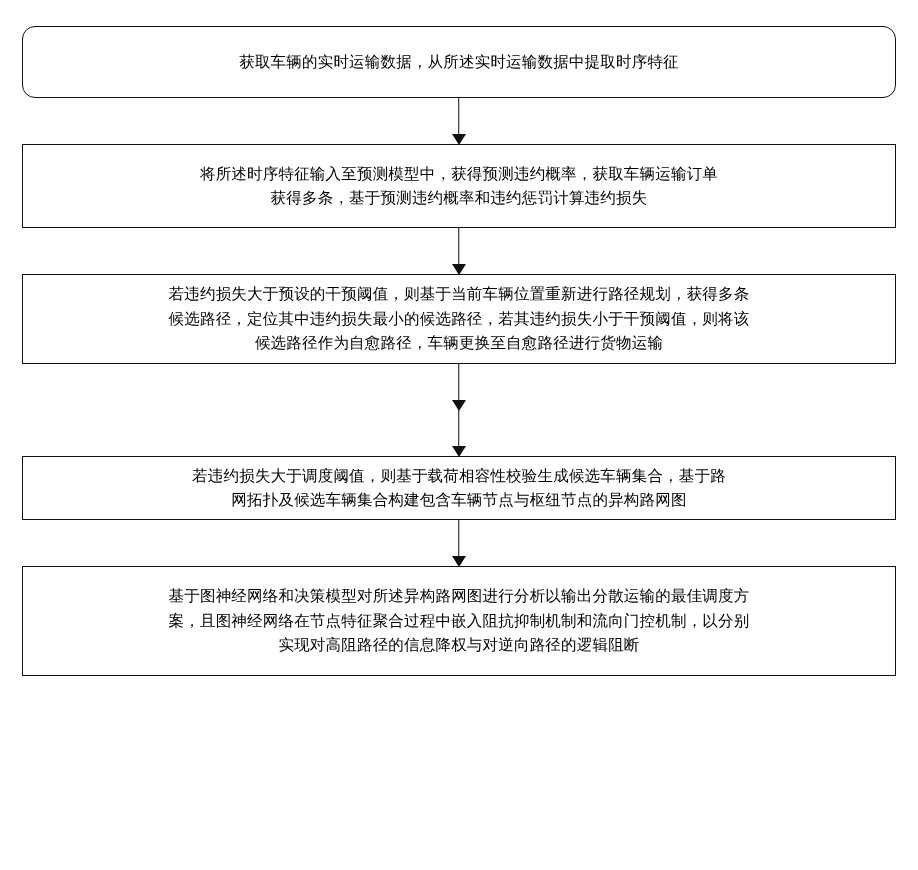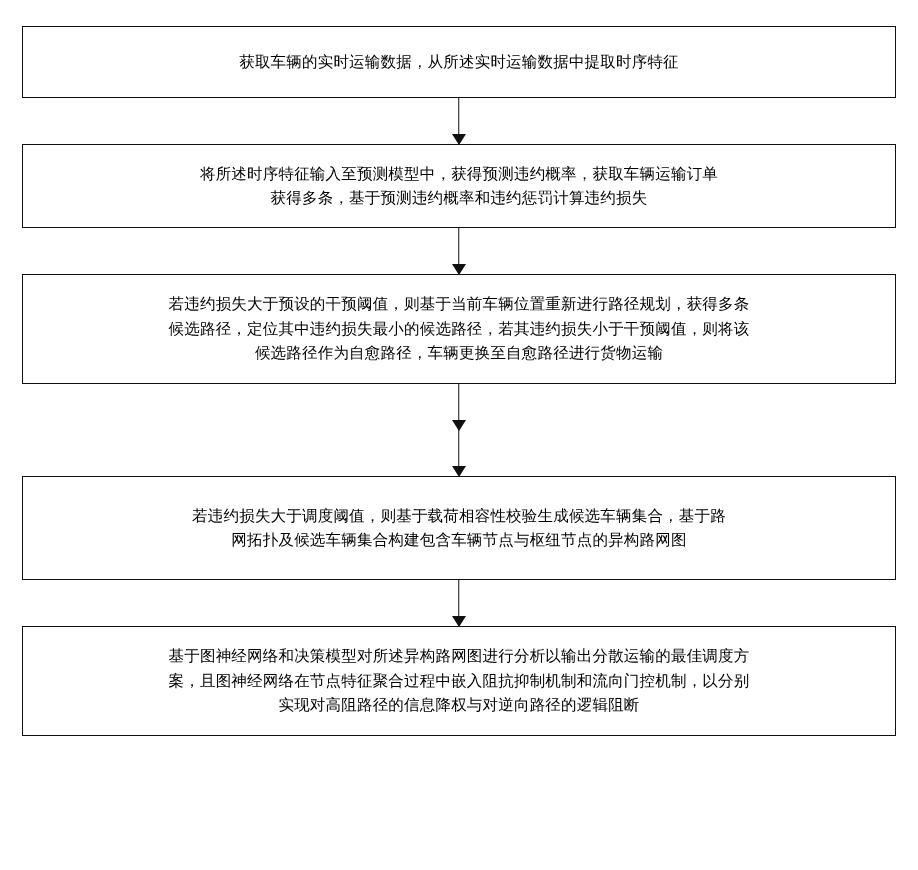--- a/index.html
+++ b/index.html
@@ -61,25 +61,25 @@
     left: 50%;
     bottom: -1px;
     width: 0;
     height: 0;
     transform: translateX(-50%);
     border-left: 7px solid transparent;
     border-right: 7px solid transparent;
     border-top: 11px solid #111111;
   }
   
-  .n0 { height: 72px; }
+  .n0 { height: 72px; border-radius: 13px; }
   .n1 { height: 84px; }
-  .n2 { height: 110px; }
+  .n2 { height: 90px; }
   .n3 { height: 110px; }
-  .n4 { height: 104px; }
+  .n4 { height: 64px; }
   .n5 { height: 110px; text-align: center; }
   .c0 { height: 46px; }
   .c1 { height: 46px; }
   .c2 { height: 46px; }
   .c3 { height: 46px; }
   .c4 { height: 46px; }
 </style>
 </head>
 <body>
 

